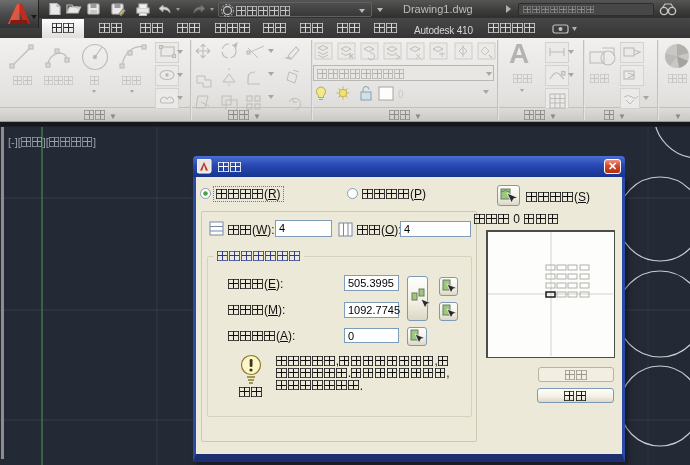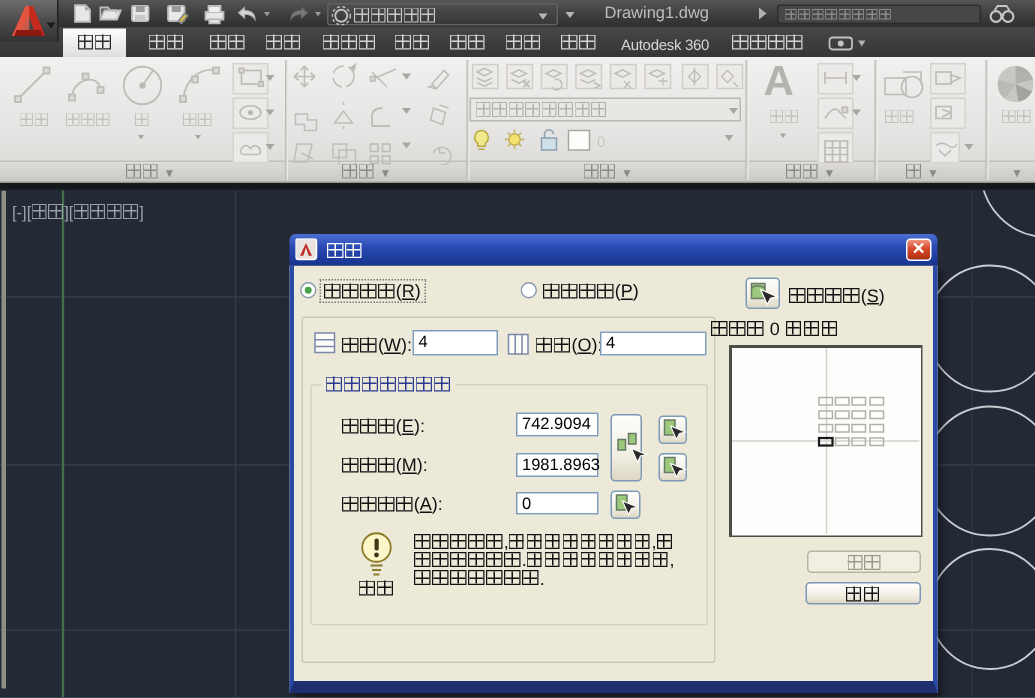--- a/index.html
+++ b/index.html
@@ -117,21 +117,21 @@
 
   <div id="tabact" class="abs"><i class="g"></i><i class="g"></i></div>
   <div class="tab" style="left:99px"><i class="g"></i><i class="g"></i></div>
   <div class="tab" style="left:140px"><i class="g"></i><i class="g"></i></div>
   <div class="tab" style="left:177px"><i class="g"></i><i class="g"></i></div>
   <div class="tab" style="left:215px"><i class="g"></i><i class="g"></i><i class="g"></i></div>
   <div class="tab" style="left:263px"><i class="g"></i><i class="g"></i></div>
   <div class="tab" style="left:300px"><i class="g"></i><i class="g"></i></div>
   <div class="tab" style="left:337px"><i class="g"></i><i class="g"></i></div>
   <div class="tab" style="left:374px"><i class="g"></i><i class="g"></i></div>
-  <div class="tab" style="left:414px;top:22px;font-size:10px;letter-spacing:-.2px">Autodesk 360</div>
+  <div class="tab" style="left:414px;top:22px;font-size:10px;letter-spacing:-.2px">Autodesk 410</div>
   <div class="tab" style="left:488px"><i class="g"></i><i class="g"></i><i class="g"></i><i class="g"></i></div>
   <svg class="abs" width="26" height="12" style="left:552px;top:23px">
       <rect x="1" y="2" width="15" height="8" rx="2" fill="none" stroke="#c0c0c0" stroke-width="1.2"></rect>
       <circle cx="8.5" cy="6" r="2" fill="#c0c0c0"></circle>
       <path d="M20 4 l5 0 -2.5 4 z" fill="#b0b0b0"></path>
     </svg>
 
   <div id="ribbon" class="abs"></div>
   <div id="rlabels" class="abs"></div>
   <div id="redge" class="abs"></div>
@@ -332,23 +332,23 @@
         <rect x="1" y="1" width="13" height="13" fill="#fdfdfa" stroke="#7a88a8"></rect>
         <line x1="5.5" y1="1" x2="5.5" y2="14" stroke="#7a88a8"></line>
         <line x1="10" y1="1" x2="10" y2="14" stroke="#7a88a8"></line>
       </svg>
     <div class="t12" style="left:161px;top:46px"><i class="g"></i><i class="g"></i>(<u>O</u>):</div>
     <div class="inp" style="left:204px;top:44px;width:71px;height:16px">4</div>
 
     <div class="grp" style="left:11px;top:79px;width:265px;height:161px"></div>
     <div class="t12" style="left:18px;top:72px;background:#ece9d8;padding:0 3px;color:#2a3a90"><i class="g"></i><i class="g"></i><i class="g"></i><i class="g"></i><i class="g"></i><i class="g"></i><i class="g"></i></div>
     <div class="t12" style="left:32px;top:100px"><i class="g"></i><i class="g"></i><i class="g"></i>(<u>E</u>):</div>
-    <div class="inp" style="left:148px;top:98px;width:55px;height:16px">742.9094</div>
+    <div class="inp" style="left:148px;top:98px;width:55px;height:16px">505.3995</div>
     <div class="t12" style="left:32px;top:126px"><i class="g"></i><i class="g"></i><i class="g"></i>(<u>M</u>):</div>
-    <div class="inp" style="left:148px;top:125px;width:55px;height:16px">1981.8963</div>
+    <div class="inp" style="left:148px;top:125px;width:55px;height:16px">1092.7745</div>
     <div class="t12" style="left:32px;top:152px"><i class="g"></i><i class="g"></i><i class="g"></i><i class="g"></i>(<u>A</u>):</div>
     <div class="inp" style="left:148px;top:151px;width:55px;height:15px">0</div>
     <div class="xpb" style="left:211px;top:99px;width:21px;height:45px"></div>
     <div class="xpb" style="left:243px;top:100px;width:19px;height:19px"></div>
     <div class="xpb" style="left:243px;top:125px;width:19px;height:19px"></div>
     <div class="xpb" style="left:211px;top:150px;width:20px;height:19px"></div>
     <svg class="abs" width="70" height="75" style="left:208px;top:98px" fill="none">
       <g stroke="#6a7a68" stroke-width="1">
           <rect x="8" y="18" width="5" height="7" fill="#9cc87c"></rect>
           <rect x="15" y="14" width="5" height="7" fill="#9cc87c"></rect>

